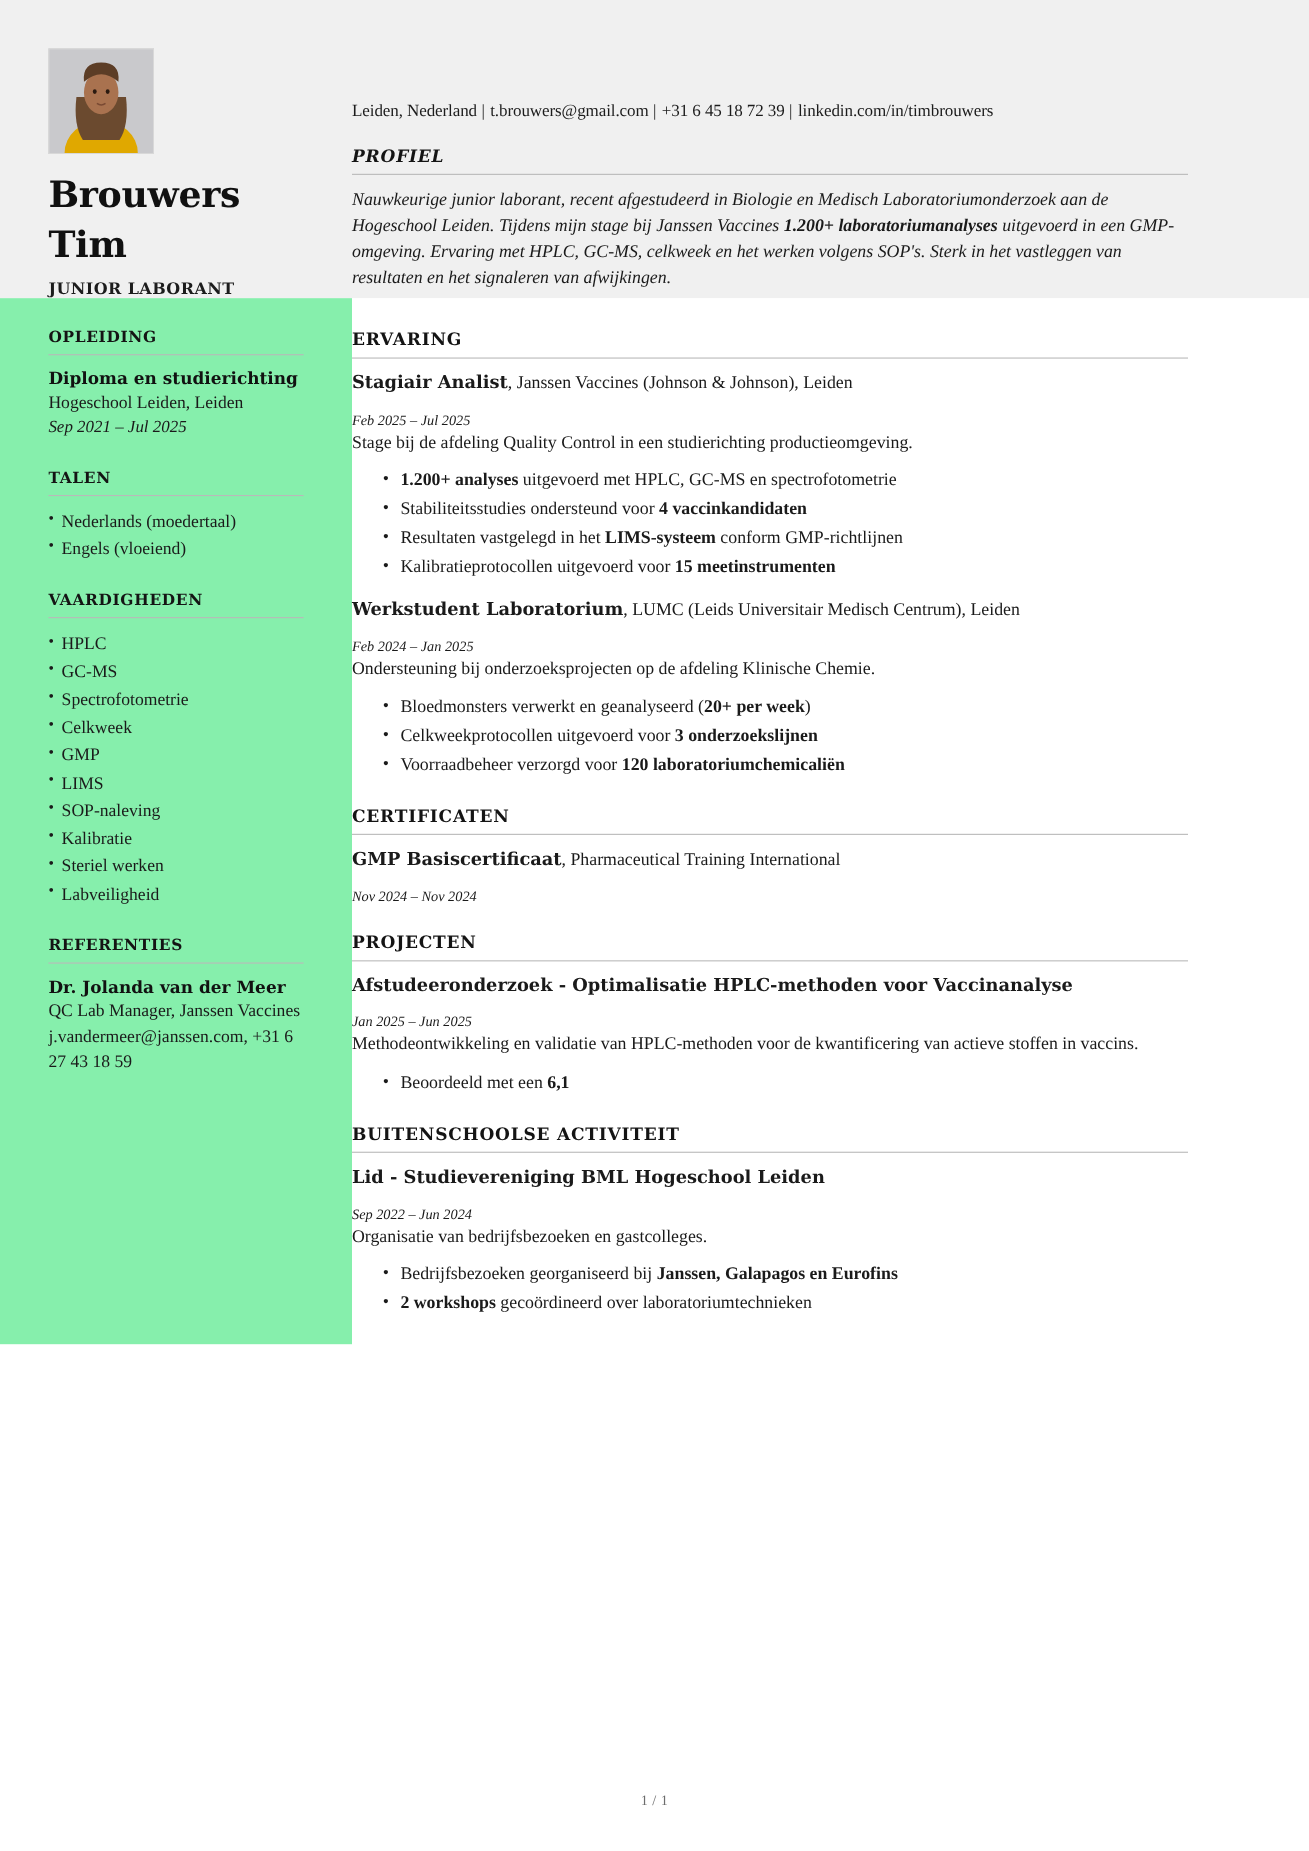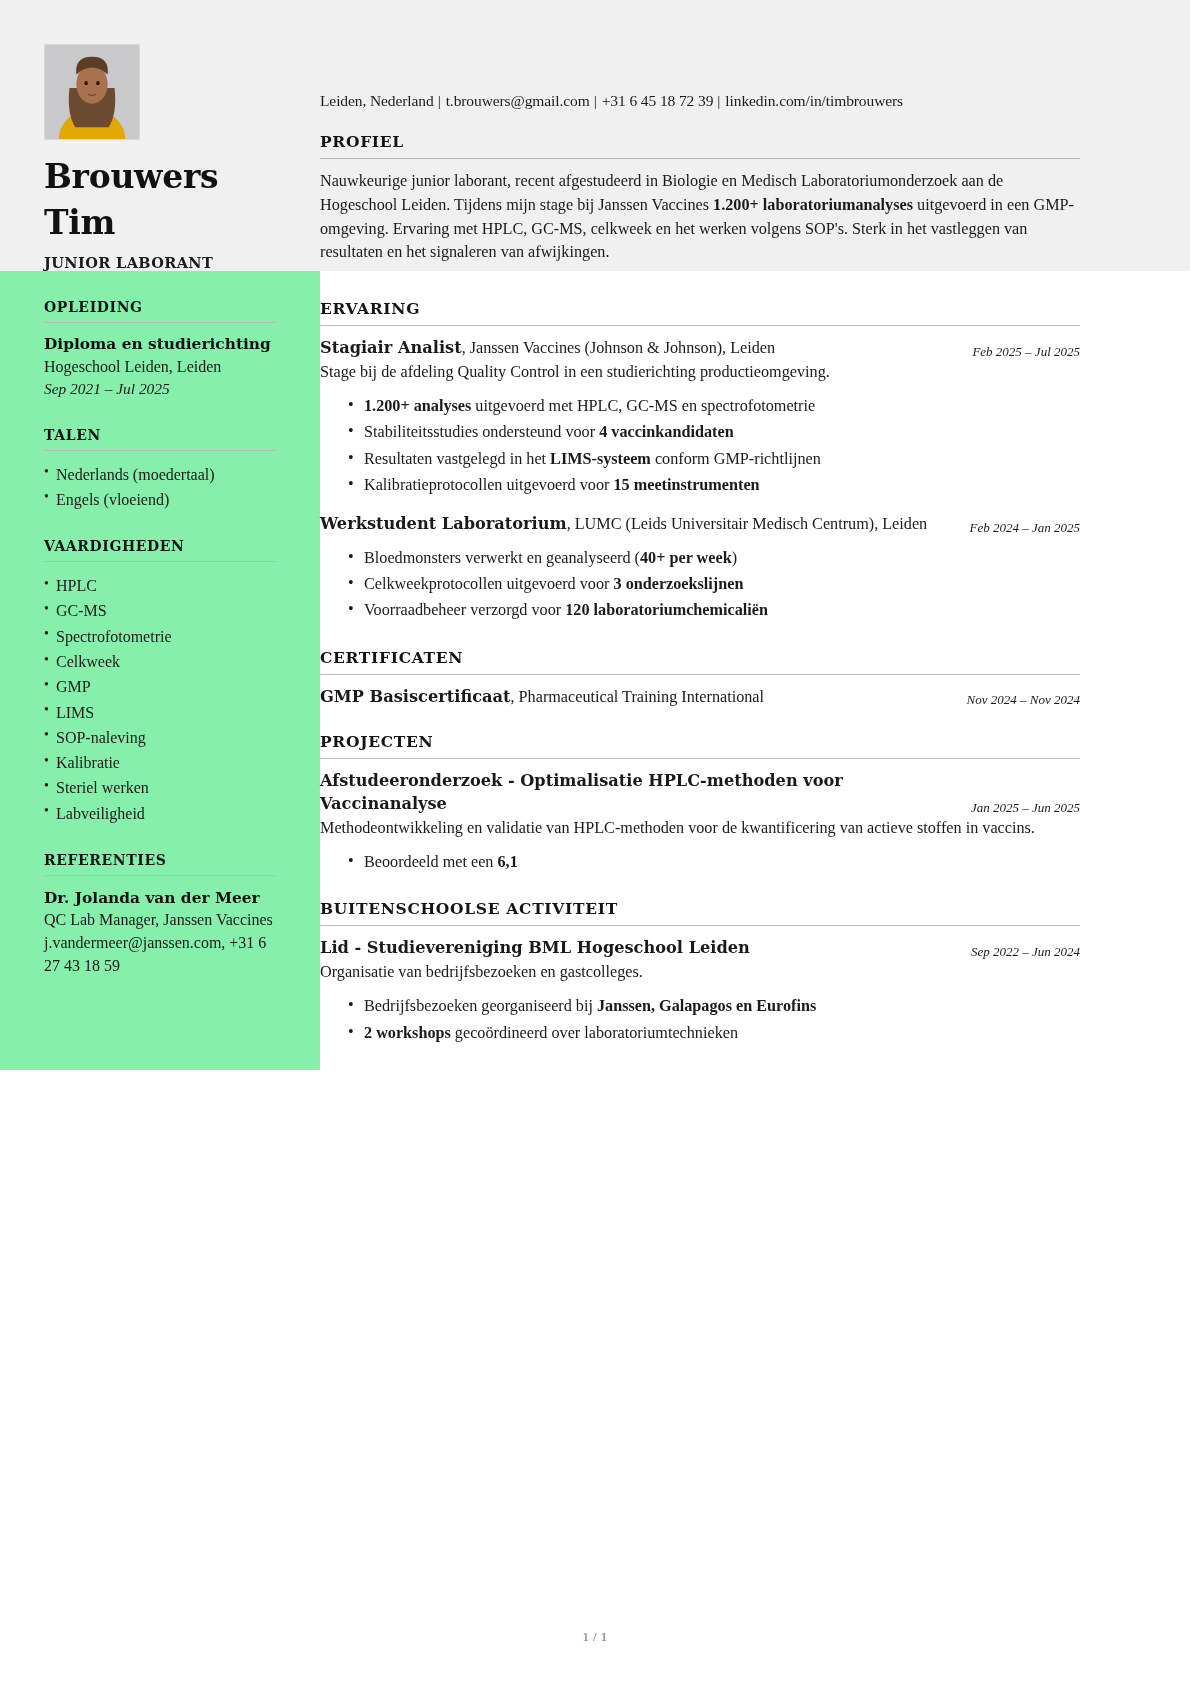--- a/index.html
+++ b/index.html
@@ -68,21 +68,21 @@
 
   .contact-line {
     font-size: 15.5px;
     color: #1c1c1c;
     letter-spacing: -0.1px;
     white-space: nowrap;
   }
   .contact-sep { padding: 0 5px 0 4px; color: #1c1c1c; }
 
   
-  .profile-block { margin-top: 22px; }
+  .profile-block { margin-top: 22px; font-style: italic; }
 
   
   .sec-head {
     font-family: "DejaVu Serif", "Liberation Serif", serif;
     font-weight: bold;
     font-size: 15.5px;
     letter-spacing: 0.7px;
     color: #141414;
     padding-bottom: 7px;
   }
@@ -163,23 +163,24 @@
     line-height: 1.42;
     color: #1a1a1a;
   }
 
   
   .main-sec { margin-bottom: 24px; }
 
   .entry { margin-bottom: 15px; }
   .entry-top {
     display: flex;
-    align-items: flex-end;
+    align-items: flex-start;
     justify-content: space-between;
     gap: 14px;
+    flex-direction: column;
   }
   .entry-title {
     font-size: 16.2px;
     line-height: 1.4;
     color: #1a1a1a;
     flex: 1 1 auto;
   }
   .entry-title b {
     font-family: "DejaVu Serif", "Liberation Serif", serif;
     font-weight: bold;
@@ -329,22 +330,23 @@
                 <li><span>Stabiliteitsstudies ondersteund voor </span><b>4 vaccinkandidaten</b></li>
                 <li><span>Resultaten vastgelegd in het </span><b>LIMS-systeem</b><span> conform GMP-richtlijnen</span></li>
                 <li><span>Kalibratieprotocollen uitgevoerd voor </span><b>15 meetinstrumenten</b></li>
               </ul>
             </div>
             <div class="entry">
               <div class="entry-top">
                 <div class="entry-title"><b>Werkstudent Laboratorium</b><span>, LUMC (Leids Universitair Medisch Centrum), Leiden</span></div>
                 <div class="entry-date">Feb 2024 – Jan 2025</div>
               </div>
+              <div class="entry-desc">Ondersteuning bij onderzoeksprojecten op de afdeling Klinische Chemie.</div>
               <ul class="bullets">
-                <li><span>Bloedmonsters verwerkt en geanalyseerd (</span><b>40+ per week</b><span>)</span></li>
+                <li><span>Bloedmonsters verwerkt en geanalyseerd (</span><b>20+ per week</b><span>)</span></li>
                 <li><span>Celkweekprotocollen uitgevoerd voor </span><b>3 onderzoekslijnen</b></li>
                 <li><span>Voorraadbeheer verzorgd voor </span><b>120 laboratoriumchemicaliën</b></li>
               </ul>
             </div>
           </div>
       </section>
 
       <section class="main-sec">
         <div class="sec-head sec-rule">CERTIFICATEN</div>
         <div>

